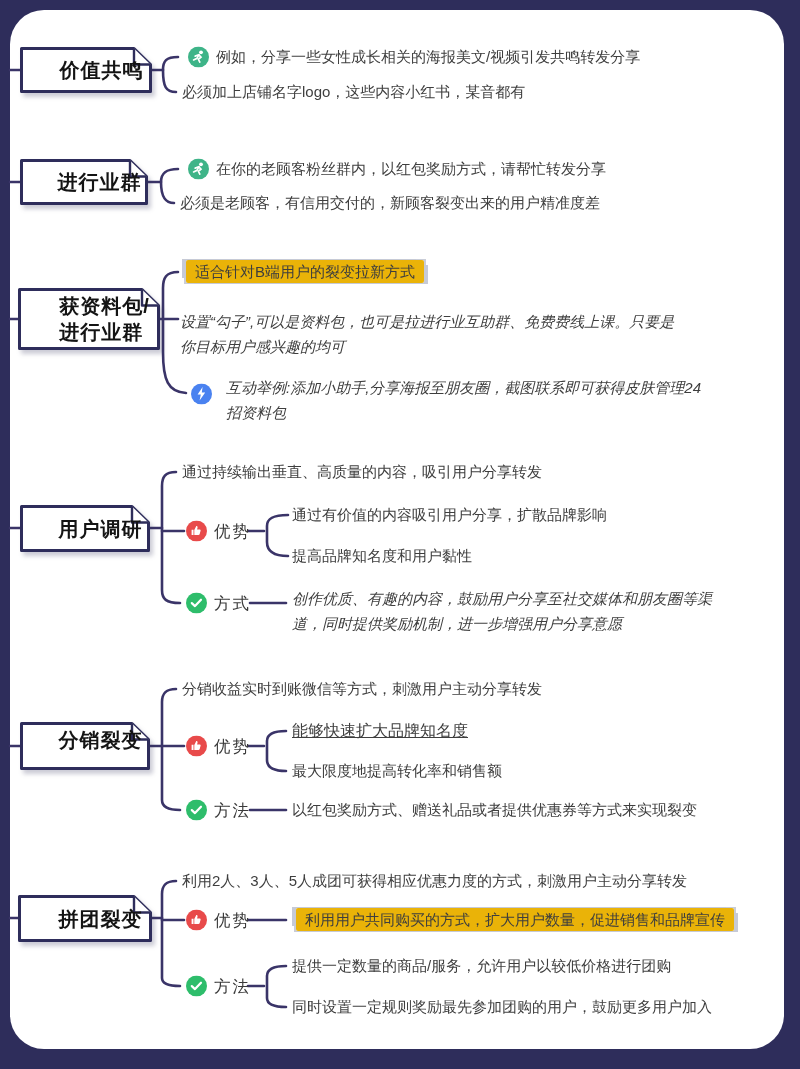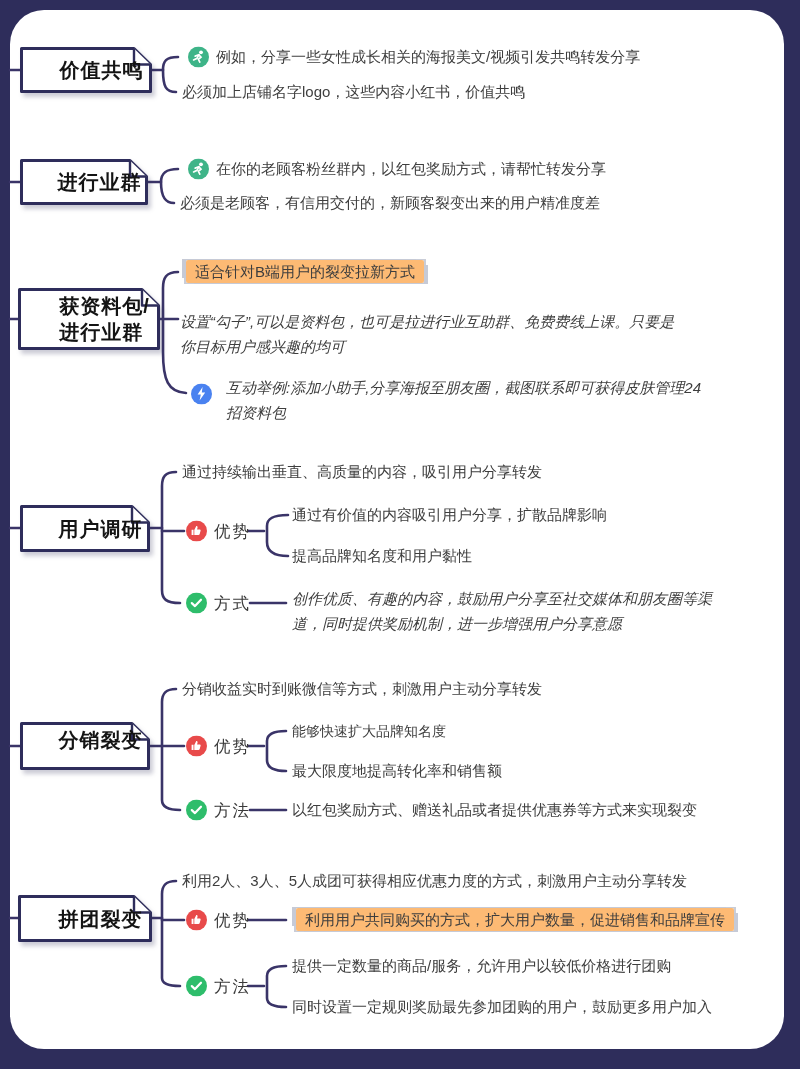--- a/index.html
+++ b/index.html
@@ -24,24 +24,24 @@
     white-space:pre-line;text-align:left;line-height:26px;
   }
   .node path.shape{fill:#ffffff;stroke:#2e2d5b;stroke-width:3;stroke-linejoin:round;}
   .node path.flap{fill:#ffffff;stroke:#2e2d5b;stroke-width:2.4;stroke-linejoin:round;}
 
   .t{
     position:absolute;transform:translateY(-50%);
     font-size:15px;color:#3e3e3e;white-space:nowrap;line-height:22px;
   }
   .t.multi{transform:none;white-space:pre-line;line-height:25px;font-style:italic;}
-  .t.small{font-size:14px;}
+  .t.small{font-size:16px;text-decoration:underline;}
   .t.lbl{font-size:16.5px;color:#3a3a3a;letter-spacing:2px;}
   .hl{
-    background:#fdba74;padding:3px 9px;border-radius:2px;
+    background:#eab308;padding:3px 9px;border-radius:2px;
     box-shadow:6px 3px 0 -2px #c6cad6,-6px -3px 0 -2px #c6cad6,
                4px -3px 0 -2px #c9cdd8,-4px 3px 0 -2px #c9cdd8;
   }
   .ic{position:absolute;width:21px;height:21px;transform:translateY(-50%);}
   .ic svg{display:block;width:100%;height:100%;}
 </style>
 </head>
 <body>
 
 <div class="canvas"></div>
@@ -134,21 +134,21 @@
   <svg viewBox="0 0 21 21">
       <circle cx="10.5" cy="10.5" r="10.5" fill="#3eb488"></circle>
       <circle cx="13" cy="5.8" r="1.9" fill="#fff"></circle>
       <g stroke="#fff" stroke-width="1.7" fill="none" stroke-linecap="round">
         <path d="M7.2 9.6 L10.8 8.3 L13 10.6 L10.4 12.8 L11.8 15.6"></path>
         <path d="M10.8 8.3 L9 11.8 L5.6 13.4"></path>
       </g>
     </svg>
 </span>
 <div class="t" style="left:216px;top:57px">例如，分享一些女性成长相关的海报美文/视频引发共鸣转发分享</div>
-<div class="t" style="left:182px;top:92px">必须加上店铺名字logo，这些内容小红书，价值共鸣</div>
+<div class="t" style="left:182px;top:92px">必须加上店铺名字logo，这些内容小红书，某音都有</div>
 
 <span class="ic" style="left:188px;top:169px">
   <svg viewBox="0 0 21 21">
       <circle cx="10.5" cy="10.5" r="10.5" fill="#3eb488"></circle>
       <circle cx="13" cy="5.8" r="1.9" fill="#fff"></circle>
       <g stroke="#fff" stroke-width="1.7" fill="none" stroke-linecap="round">
         <path d="M7.2 9.6 L10.8 8.3 L13 10.6 L10.4 12.8 L11.8 15.6"></path>
         <path d="M10.8 8.3 L9 11.8 L5.6 13.4"></path>
       </g>
     </svg>

